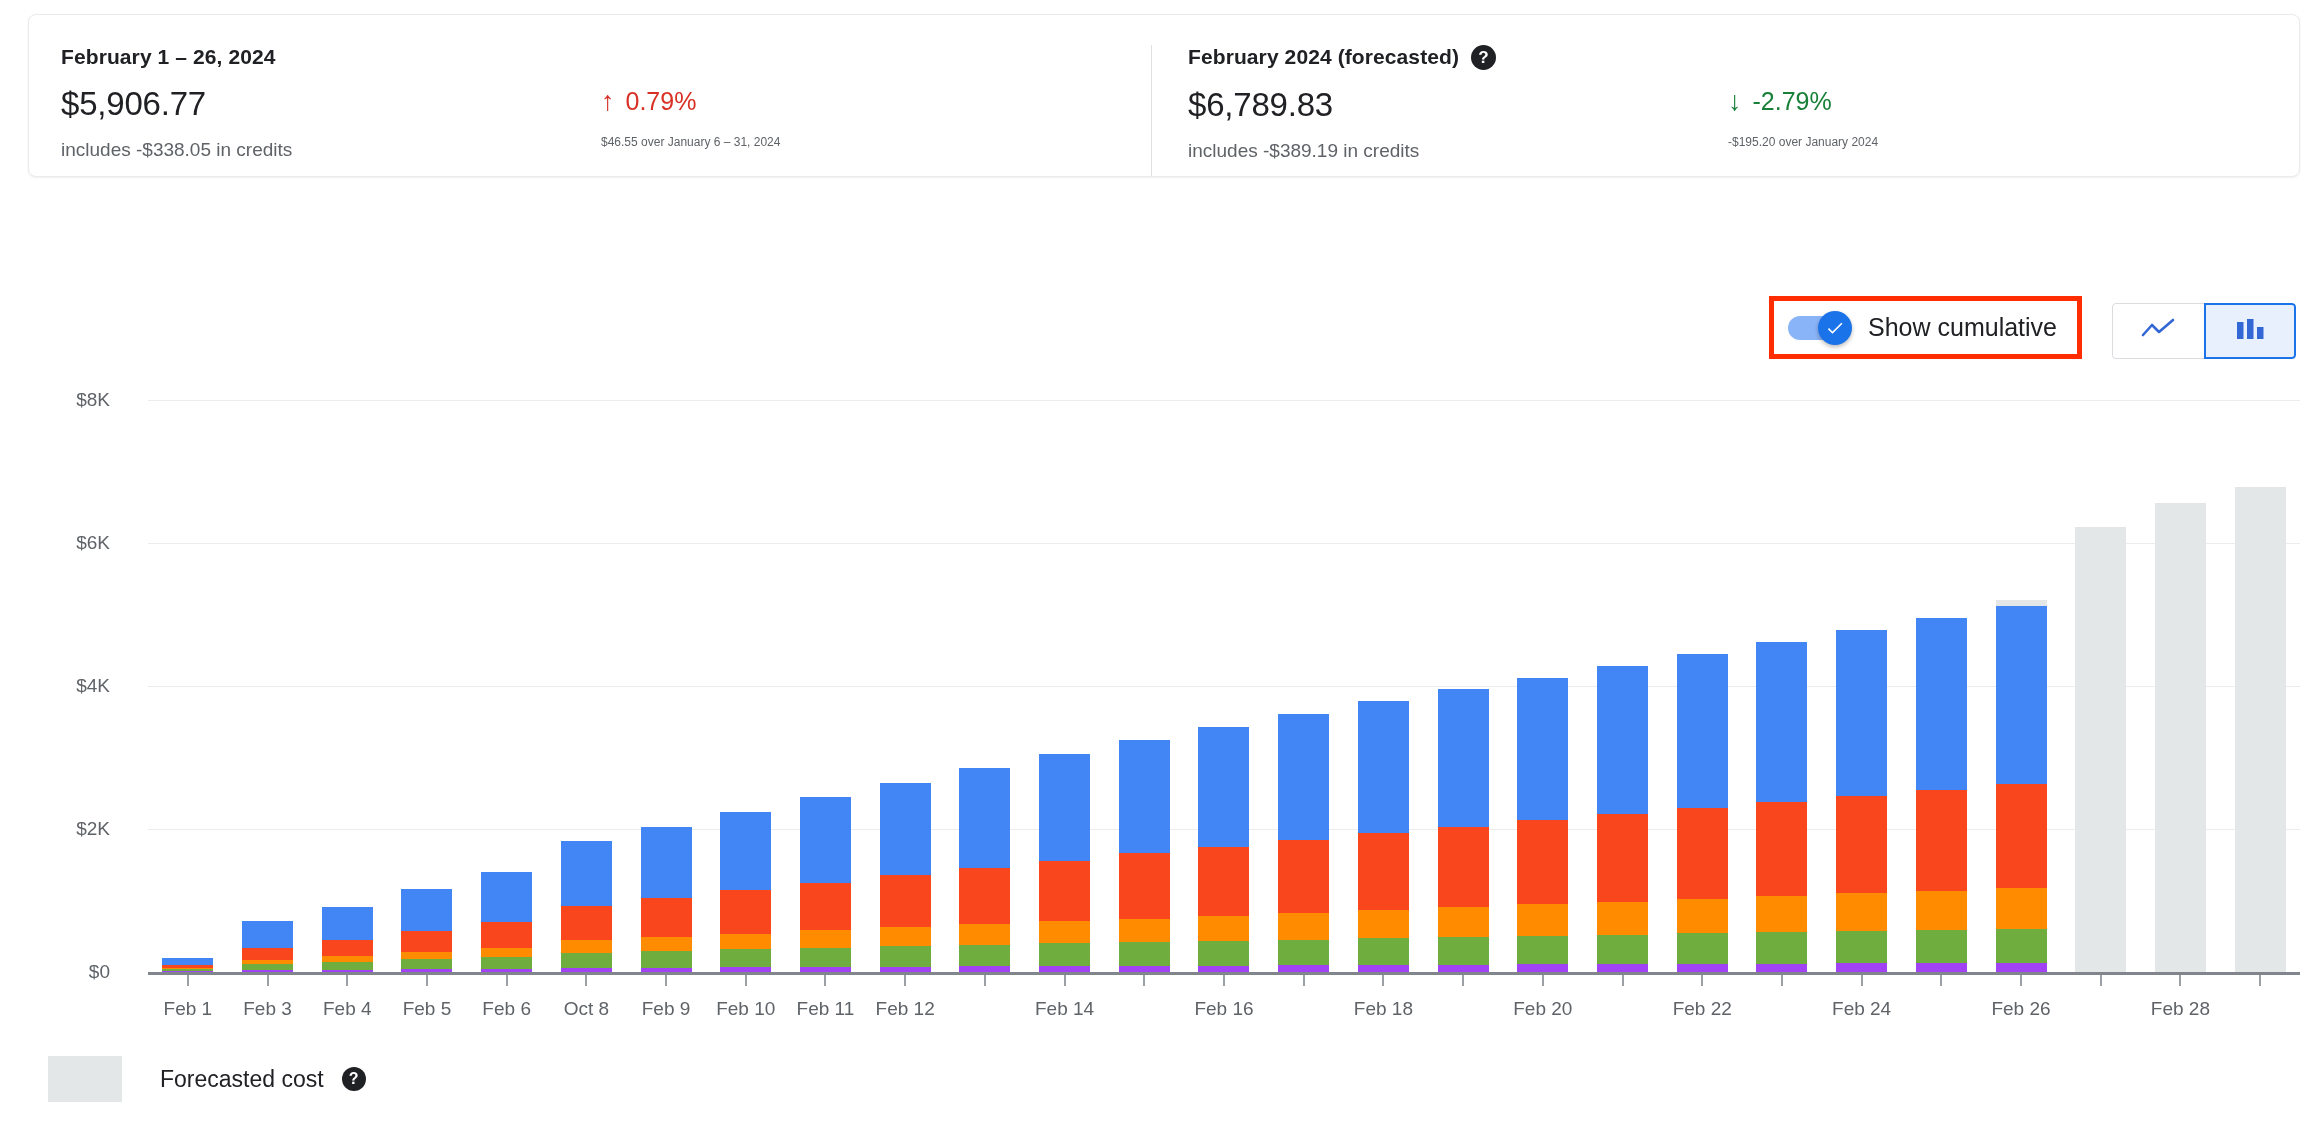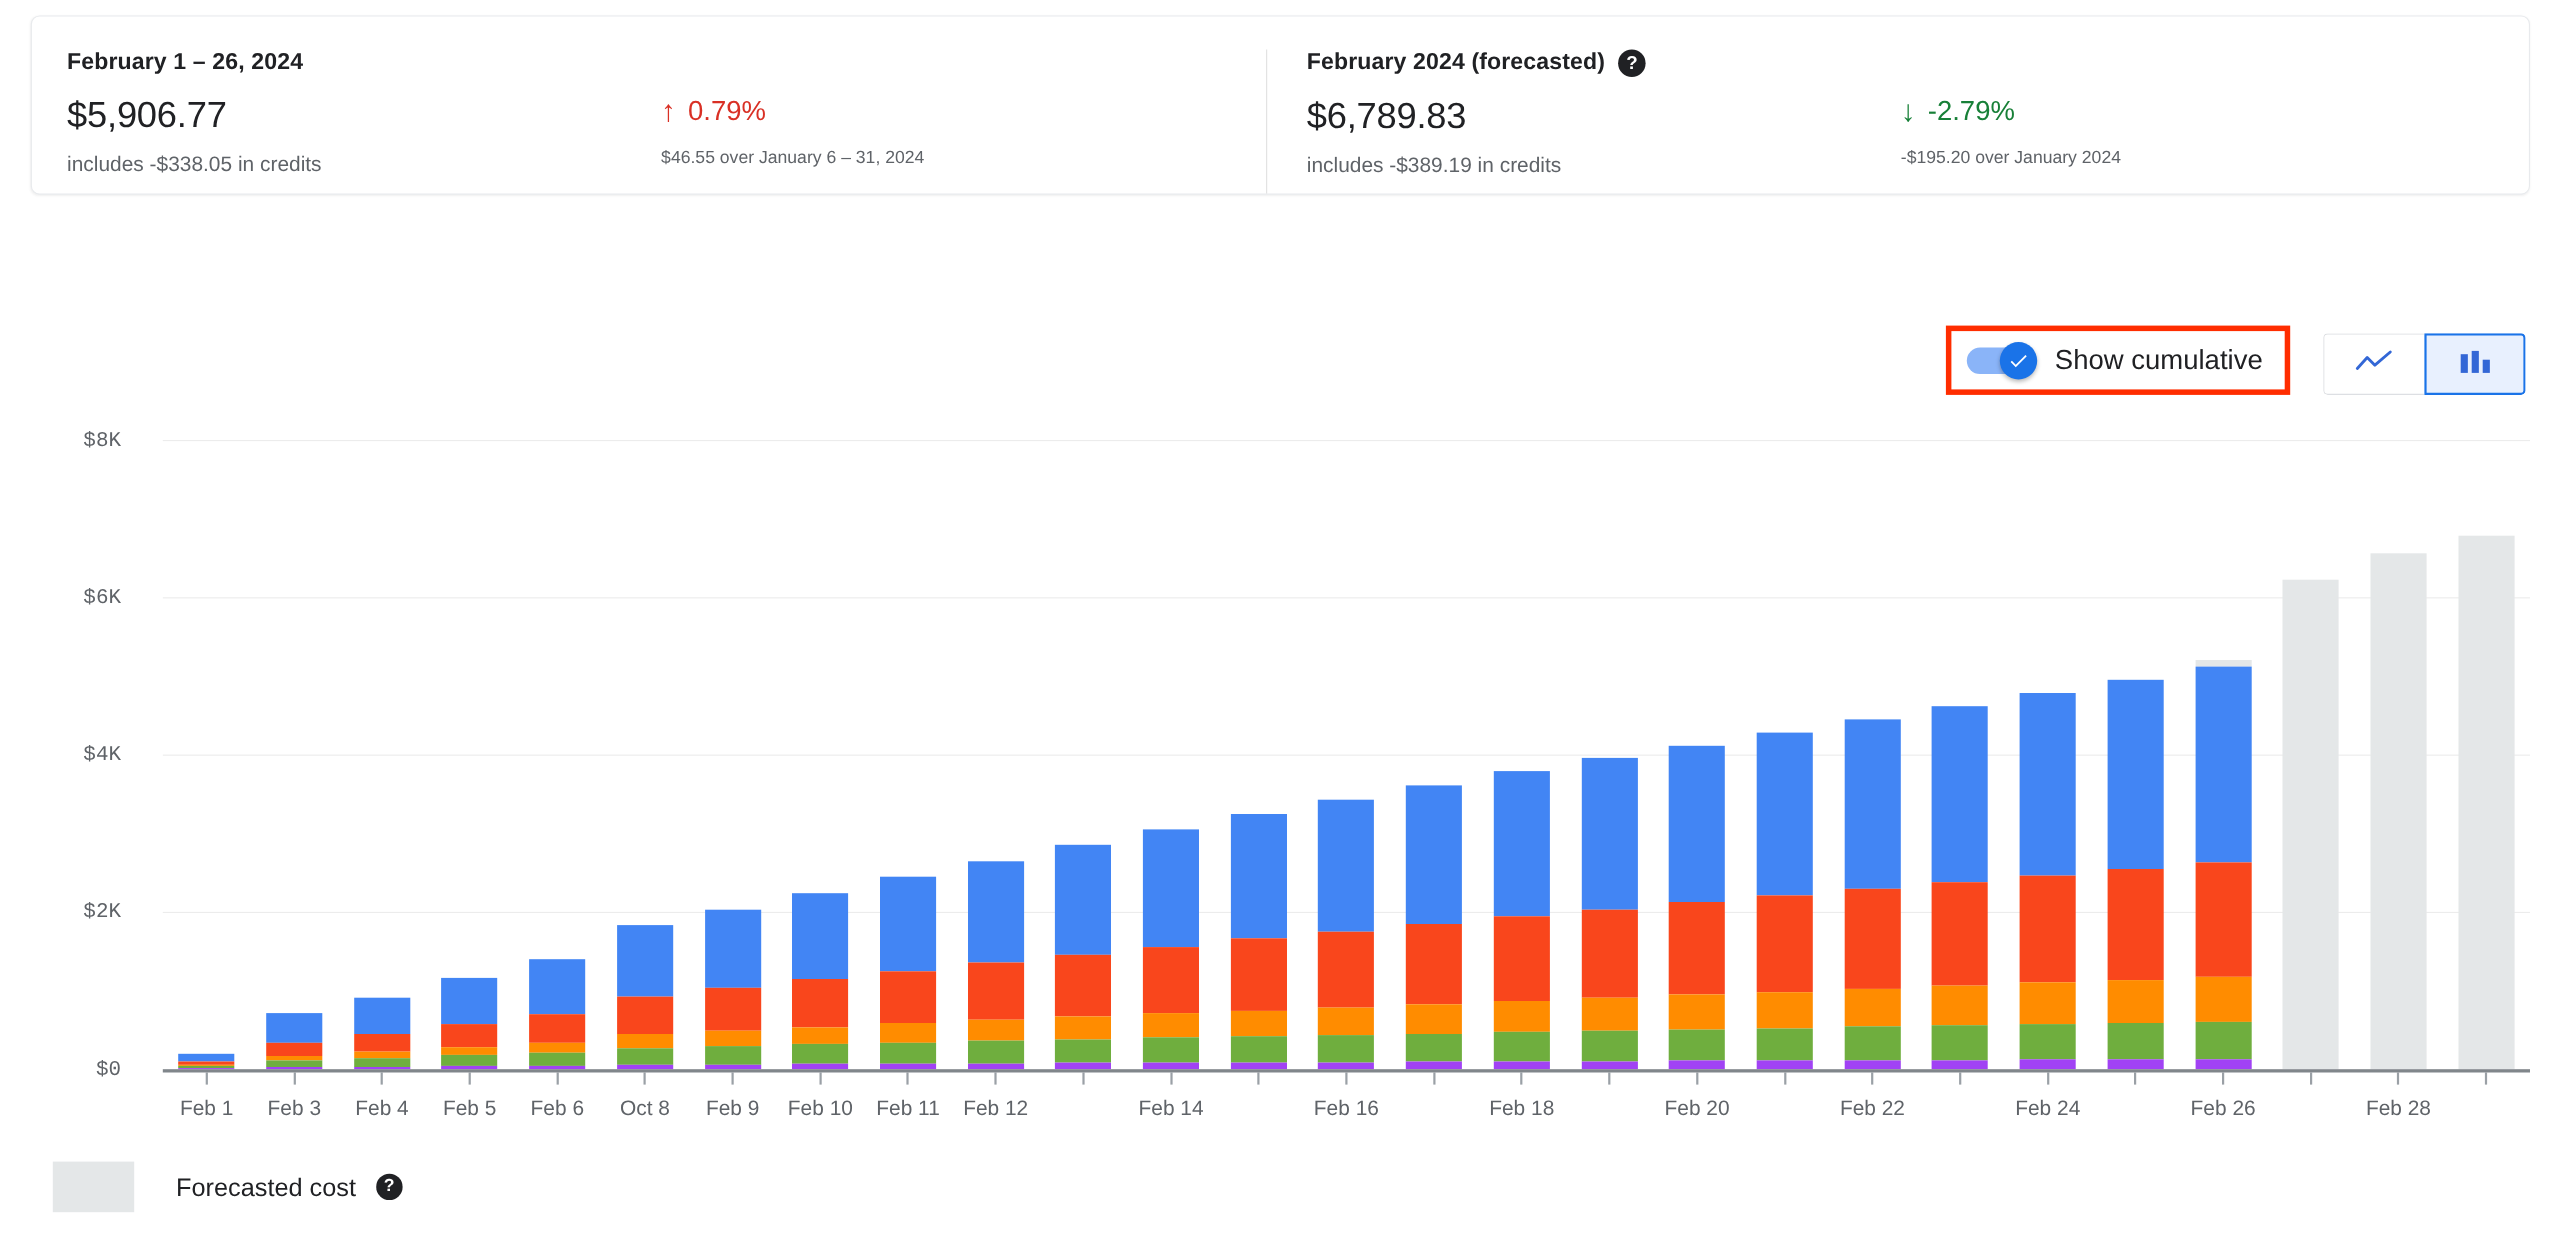--- a/index.html
+++ b/index.html
@@ -63,21 +63,21 @@
     display: flex;
     align-items: center;
     gap: 11px;
     font-size: 25px;
     white-space: nowrap;
   }
   .delta-arrow { font-size: 27px; line-height: 1; font-weight: bold; }
   .delta-up { color: #d93025; }
   .delta-down { color: #188038; }
   .delta-sub {
-    font-size: 16px;
+    font-size: 12px;
     color: #5f6368;
     margin-top: 19px;
     white-space: nowrap;
   }
 
   .help-icon {
     display: inline-flex;
     align-items: center;
     justify-content: center;
     width: 25px; height: 25px;
@@ -180,21 +180,20 @@
   }
   .ytick {
     position: absolute;
     right: 2190px;
     font-size: 19px;
     color: #5f6368;
     transform: translateY(-50%);
     white-space: nowrap;
     text-align: right;
     width: 80px;
-    font-family: Liberation Mono, monospace;
   }
   .axis-line {
     position: absolute;
     left: 0; bottom: 0;
     width: 100%; height: 3px;
     background: #80868b;
   }
   .bars {
     position: absolute;
     left: 0; bottom: 3px;

